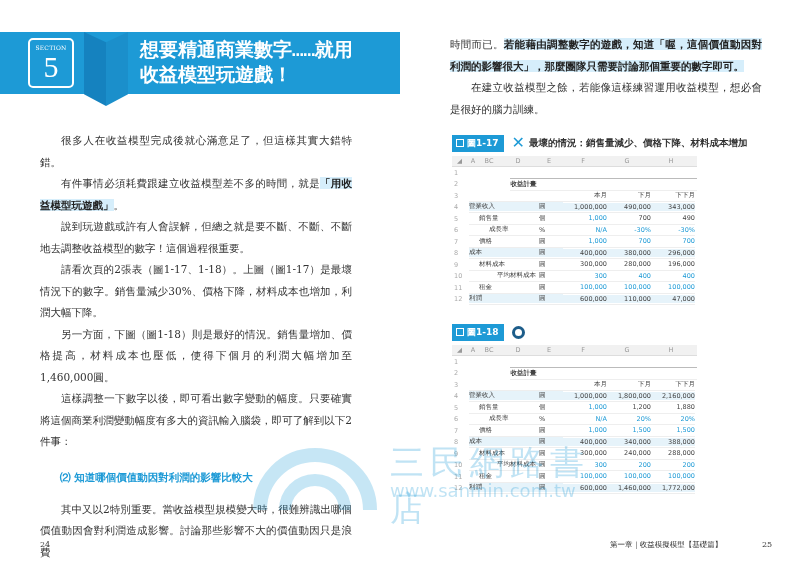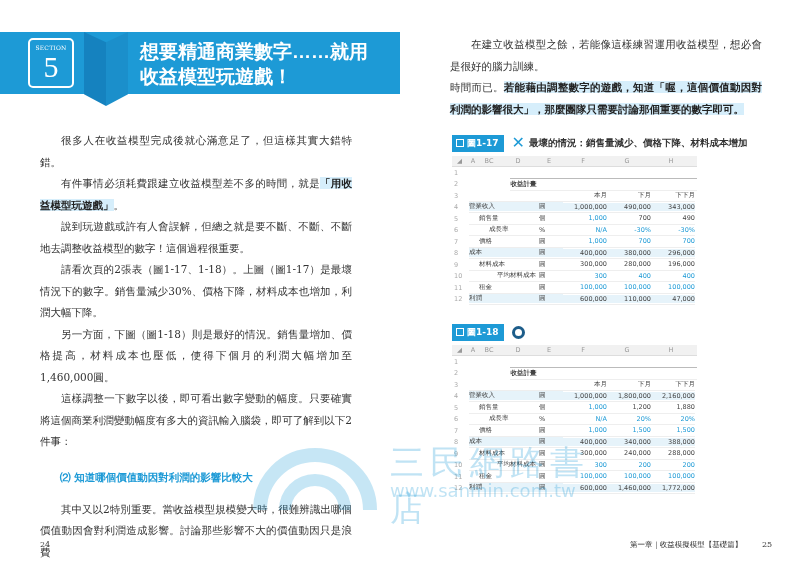--- a/index.html
+++ b/index.html
@@ -9,30 +9,30 @@
   .left { left:0; width:400px; }
   .right { left:400px; width:400px; }
 
   
   .banner { position:absolute; left:0; top:32px; width:400px; height:62px; background:#1d9ad6; }
   .sec-box { position:absolute; left:28px; top:6px; width:46px; height:50px; border:2px solid #fff; border-radius:5px; box-sizing:border-box; color:#fff; text-align:center; }
   .sec-label { font-size:6px; font-family:"DejaVu Serif", serif; margin-top:4px; letter-spacing:0.2px; display:block; }
   .sec-num { font-size:30px; font-family:"Liberation Serif", serif; line-height:32px; display:block; }
   .fold-l { position:absolute; left:84px; top:0; width:22px; height:74px; background:#1582bf; clip-path:polygon(0 0,100% 14%,100% 100%,0 84%); }
   .fold-r { position:absolute; left:106px; top:0; width:22px; height:74px; background:#1b8fcb; clip-path:polygon(0 14%,100% 0,100% 84%,0 100%); }
-  .title { position:absolute; left:140px; top:7px; color:#fff; font-size:19px; font-weight:bold; line-height:25px; font-family:Liberation Sans, sans-serif; }
+  .title { position:absolute; left:140px; top:7px; color:#fff; font-size:19px; font-weight:bold; line-height:25px; font-family:Liberation Mono, monospace; }
 
   .body-text { position:absolute; left:40px; width:312px; font-size:10.5px; line-height:21.5px; color:#333; text-align:justify; }
   .p { margin:0; text-indent:2em; }
   .p.noindent { text-indent:0; }
   .hl { background:#d6eefb; font-weight:bold; color:#222; }
   .list { margin:14px 0 12px 20px; color:#1d9ad6; font-family:"DejaVu Sans", sans-serif; font-weight:bold; font-size:10.5px; line-height:20px; }
 
   .pagenum { position:absolute; top:540px; font-size:8px; font-family:"DejaVu Serif", serif; color:#333; }
-  .footer-chap { position:absolute; top:540px; left:630px; font-size:7.5px; color:#333; font-family:"DejaVu Sans", sans-serif; }
+  .footer-chap { position:absolute; top:540px; left:610px; font-size:7.5px; color:#333; font-family:"DejaVu Sans", sans-serif; }
 
   
   .fig { position:absolute; left:452px; width:300px; }
   .fig-head { display:flex; align-items:center; height:18px; }
   .fig-tag { background:#1d9ad6; color:#fff; font-family:"DejaVu Sans", sans-serif; font-weight:bold; font-size:9px; padding:2px 5px 2px 4px; display:flex; align-items:center; }
   .fig-tag .sq { display:inline-block; width:8px; height:8px; border:1px solid #fff; margin-right:3px; box-sizing:border-box; }
   .fig-mark { margin-left:8px; font-size:16px; font-weight:bold; color:#1d9ad6; font-family:"DejaVu Sans", sans-serif; line-height:16px; }
   .fig-mark.circle { width:13px; height:13px; border:3px solid #1d5d8a; border-radius:50%; box-sizing:border-box; font-size:0; }
   .fig-title { margin-left:4px; font-size:9.5px; font-weight:bold; color:#333; font-family:Liberation Serif, serif; }
 
@@ -87,22 +87,22 @@
     </div>
     <p class="p">其中又以2特別重要。當收益模型規模變大時，很難辨識出哪個價值動因會對利潤造成影響。討論那些影響不大的價值動因只是浪費</p>
   </div>
 
   <div class="pagenum" style="left:40px;">24</div>
 </div>
 
 <div class="page right"></div>
 
 <div class="body-text" style="left:450px; width:312px; top:34px;">
+  <p class="p noindent"><span>時間而已。</span><span class="hl">若能藉由調整數字的遊戲，知道「喔，這個價值動因對利潤的影響很大」，那麼團隊只需要討論那個重要的數字即可。</span></p>
   <p class="p">在建立收益模型之餘，若能像這樣練習運用收益模型，想必會是很好的腦力訓練。</p>
-  <p class="p noindent"><span>時間而已。</span><span class="hl">若能藉由調整數字的遊戲，知道「喔，這個價值動因對利潤的影響很大」，那麼團隊只需要討論那個重要的數字即可。</span></p>
 </div>
 
 <div class="fig" style="top:134px;">
   <div class="fig-head">
     <span class="fig-tag">
         <span class="sq"></span>
         <span>圖1-17</span>
       </span>
     <span class="fig-mark">✕</span>
     <span class="fig-title">最壞的情況：銷售量減少、價格下降、材料成本增加</span>

